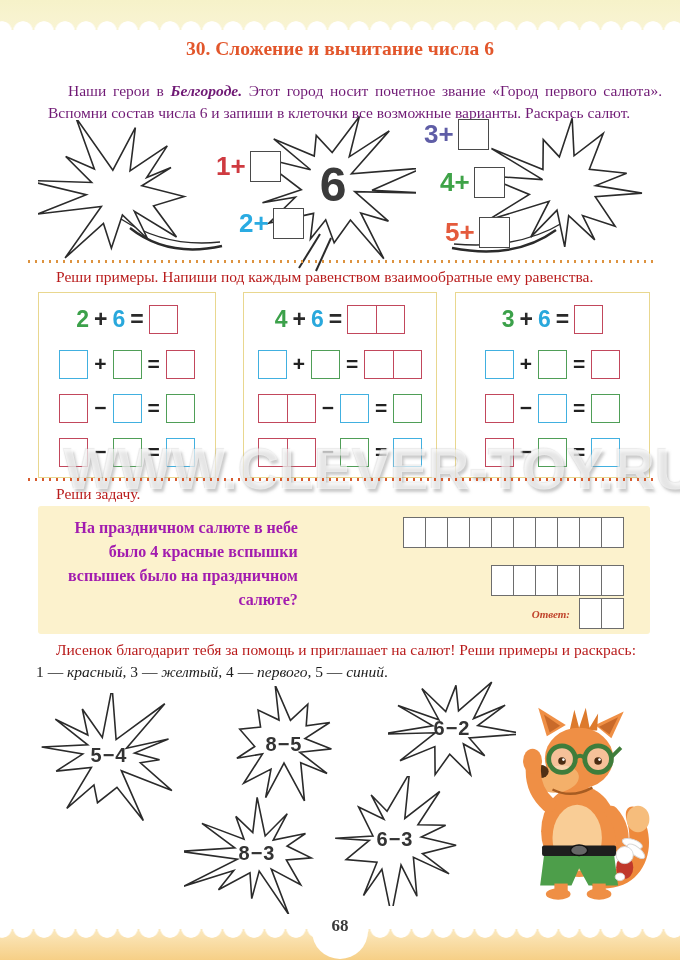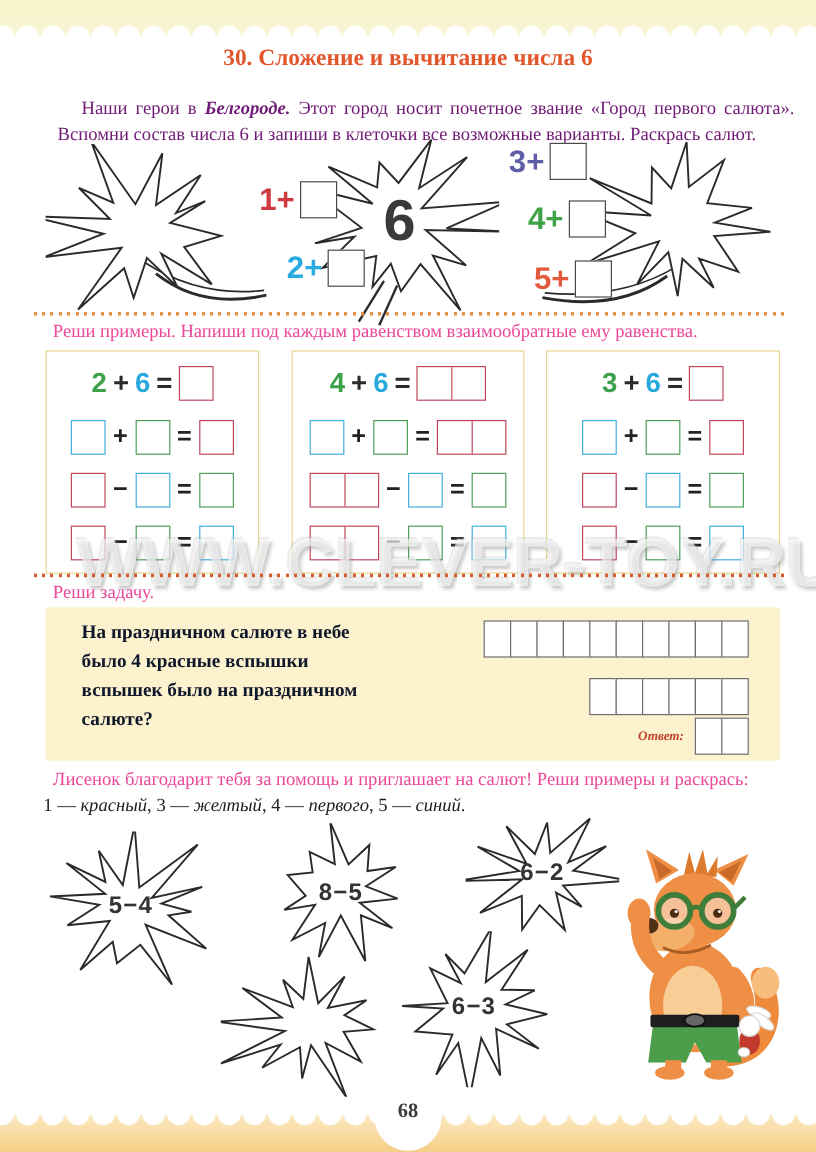--- a/index.html
+++ b/index.html
@@ -39,21 +39,21 @@
   .comp-box{display:inline-block;width:29px;height:29px;border:1.6px solid #4a4a4a;background:#fff;}
 
   .trails{position:absolute;left:0;top:0;width:680px;height:960px;pointer-events:none;}
 
   
   .divider{position:absolute;left:28px;width:626px;height:3px;
     background-image:repeating-linear-gradient(90deg,var(--dc) 0 2.5px,transparent 2.5px 7px);}
   .d1{top:260px;--dc:#dd9340;}
   .d2{top:478px;--dc:#d75b2f;}
 
-  .instr{position:absolute;left:24px;width:614px;margin:0;font-size:15.5px;color:#ec4899;text-indent:20px;}
+  .instr{position:absolute;left:36px;width:614px;margin:0;font-size:15.5px;color:#b91c1c;text-indent:20px;}
   .instr-1{top:268px;}
   .instr-2{top:485px;}
   .instr-3{top:641px;text-align:justify;}
   .legend-line{position:absolute;left:36px;top:663px;width:614px;margin:0;font-size:15.5px;color:#1d1d1d;}
   .legend-line i{font-style:italic;}
 
   
   .card{position:absolute;top:292px;height:186px;border:1.2px solid #e9d78f;background:#fff;box-sizing:border-box;}
   .card-1{left:38px;width:178px;}
   .card-2{left:243px;width:194px;}
@@ -72,21 +72,21 @@
   .d-cyan{color:#29a8dc;}
   .d-dark{color:#2a2a2a;}
 
   .watermark{position:absolute;left:0;top:436px;width:100%;text-align:center;
     font-family:"Liberation Sans",sans-serif;font-weight:bold;font-size:57px;letter-spacing:0;
     color:rgba(255,255,255,0.6);text-shadow:2px 3px 3px rgba(150,150,150,0.5), -1px -1px 1px rgba(170,170,170,0.25);
     pointer-events:none;white-space:nowrap;margin-left:40px;}
 
   
   .task-box{position:absolute;left:38px;top:506px;width:612px;height:128px;background:#fcf2cd;border-radius:3px;}
-  .problem-text{position:absolute;left:30px;top:10px;font-size:16px;font-weight:bold;line-height:24px;color:#0f172a;}
+  .problem-text{position:absolute;left:30px;top:10px;font-size:16px;font-weight:bold;line-height:24px;color:#a21caf;text-align:right;}
   .cell-strip{display:flex;}
   .cell{width:23px;height:31px;border:1px solid #6d6d6d;background:#fff;margin-left:-1px;box-sizing:border-box;}
   .cell:first-child{margin-left:0;}
   .strip-1{position:absolute;right:26px;top:11px;}
   .strip-2{position:absolute;right:26px;top:59px;}
   .answer-row{position:absolute;right:26px;top:92px;display:flex;align-items:center;gap:9px;}
   .answer-label{font-size:11px;font-weight:bold;font-style:italic;color:#c0442c;}
 
   
   .fox{position:absolute;left:505px;top:693px;width:152px;height:212px;}
@@ -306,20 +306,21 @@
   <div class="burst-wrap" style="left:388px;top:676px;width:128px;height:108px;">
     <svg class="burst" viewBox="0 0 100 100" preserveAspectRatio="none">
         <polygon points="105.9,53.5 63.5,57.4 75.6,73.8 58.9,62.9 64.6,91.7 48.2,72.5 36.8,91.3 36.6,65.4 9.4,78.4 36.9,52.6 -5.5,53.9 35.0,46.2 7.8,27.4 39.7,40.5 26.5,11.6 45.1,33.0 53.1,8.7 55.1,32.2 81.0,5.7 66.8,39.4 91.5,27.0 70.1,45.9" fill="#ffffff" stroke="#2b2b2b" stroke-width="1.6" stroke-linejoin="miter" vector-effect="non-scaling-stroke"></polygon>
       </svg>
     <span class="burst-label small-op">6−2</span>
   </div>
   <div class="burst-wrap" style="left:184px;top:796px;width:146px;height:118px;">
     <svg class="burst" viewBox="0 0 100 100" preserveAspectRatio="none">
         <polygon points="87.1,52.4 70.1,54.1 79.9,75.2 59.8,62.0 71.7,100.4 51.5,63.6 46.4,87.0 45.2,65.0 23.6,79.5 34.1,63.2 -0.2,76.5 36.6,53.6 -2.4,46.9 34.8,44.0 12.3,23.2 41.1,36.6 35.5,17.3 47.1,30.9 50.1,1.2 55.6,33.9 70.7,15.0 61.1,37.3 83.2,31.8 70.6,42.4" fill="#ffffff" stroke="#2b2b2b" stroke-width="1.6" stroke-linejoin="miter" vector-effect="non-scaling-stroke"></polygon>
       </svg>
+    <span class="burst-label small-op">8−3</span>
   </div>
   <div class="burst-wrap" style="left:332px;top:776px;width:126px;height:130px;">
     <svg class="burst" viewBox="0 0 100 100" preserveAspectRatio="none">
         <polygon points="98.5,53.2 71.8,59.7 92.9,75.3 64.6,62.6 67.4,92.5 54.8,68.5 47.1,106.9 39.6,71.7 25.0,92.0 35.7,66.3 11.2,64.3 29.6,49.6 2.5,47.9 32.5,46.1 21.1,23.8 41.2,33.3 31.1,14.6 43.7,27.1 61.4,-2.1 57.8,32.6 85.5,11.9 68.2,37.5 90.2,37.9 70.9,46.9" fill="#ffffff" stroke="#2b2b2b" stroke-width="1.6" stroke-linejoin="miter" vector-effect="non-scaling-stroke"></polygon>
       </svg>
     <span class="burst-label small-op">6−3</span>
   </div>
 
   <svg class="fox" viewBox="0 0 160 212" xmlns="http://www.w3.org/2000/svg">
     <path d="M95,200 C150,206 164,150 141,118 C135,110 124,114 128,128 C140,166 112,192 88,194 Z" fill="#ee8a3c"></path>

